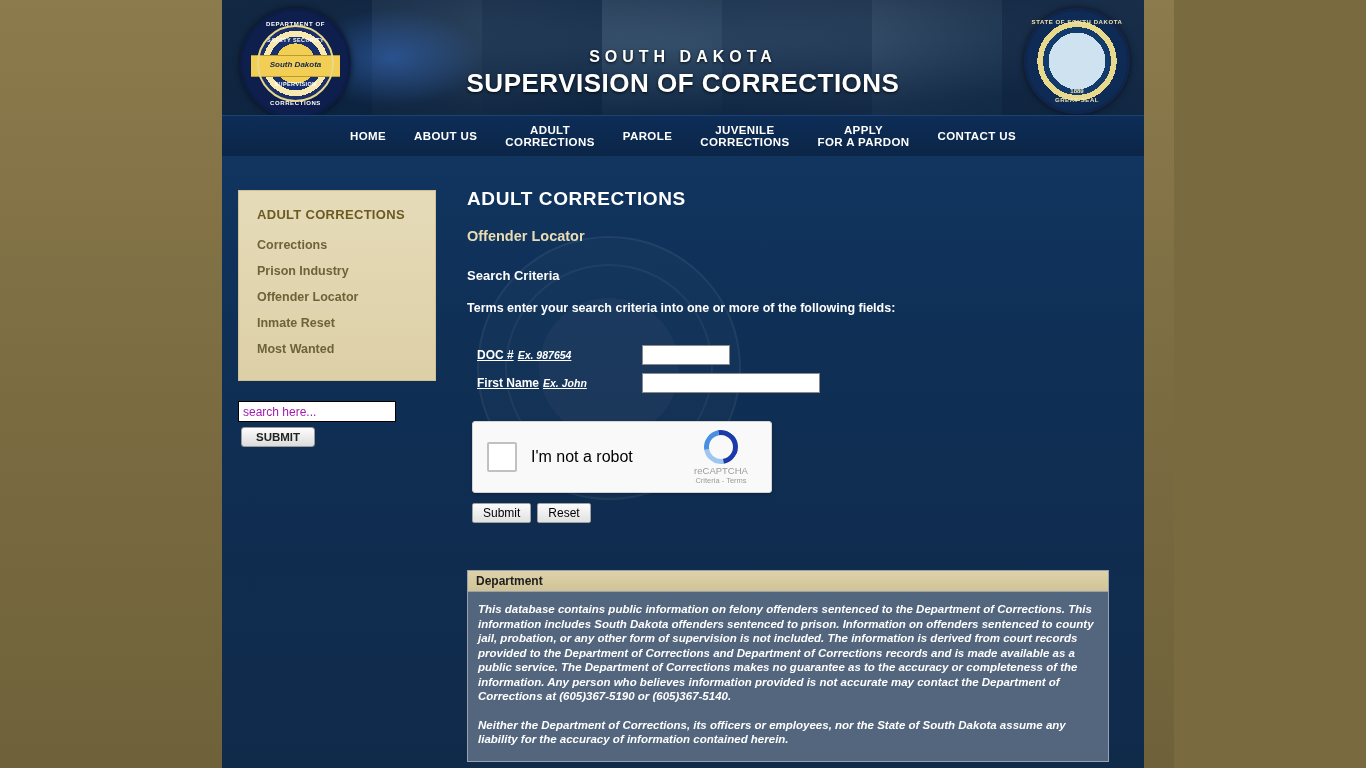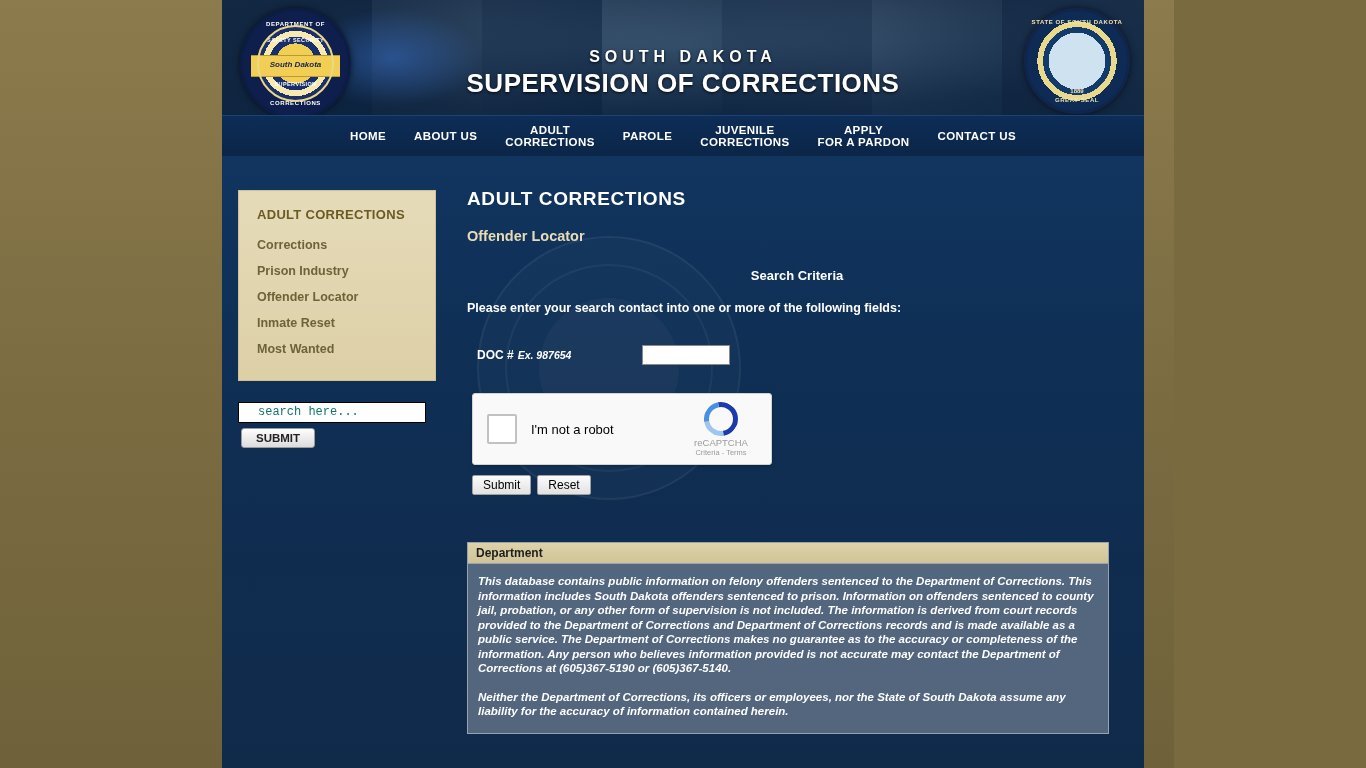--- a/index.html
+++ b/index.html
@@ -255,25 +255,25 @@
     cursor: pointer;
     text-decoration: none;
   }
   .search-wrap {
     margin-top: 20px;
   }
   #search-input {
     width: 148px;
     height: 17px;
     font-size: 12px;
-    font-family: Liberation Mono, monospace;
-    padding: 1px 19px;
+    font-family: Liberation Sans, sans-serif;
+    padding: 1px 4px;
     border: 1px solid #000000;
     background: #ffffff;
-    color: #0f766e;
+    color: #a21caf;
     box-sizing: content-box;
   }
   #search-submit {
     display: block;
     margin-top: 5px;
     margin-left: 3px;
     font-size: 11.5px;
     font-family: "Liberation Sans", sans-serif;
     font-weight: bold;
     color: #222222;
@@ -301,40 +301,40 @@
     color: #e8dcb6;
     font-size: 14.5px;
     font-weight: bold;
     margin: 0 0 24px 0;
   }
   .page-h3 {
     color: #ffffff;
     font-size: 13px;
     font-weight: bold;
     margin: 0 0 18px 0;
-    text-align: center;
   }
   .instruction {
     color: #ffffff;
     font-size: 12.5px;
     font-weight: bold;
     margin: 0 0 30px 0;
   }
   .field-row {
     display: flex;
     align-items: center;
     margin-bottom: 8px;
   }
   .field-label {
     width: 175px;
     padding-left: 10px;
     color: #ffffff;
     font-size: 12px;
     font-weight: bold;
     box-sizing: border-box;
+    text-decoration: underline;
   }
   .field-label .ex {
     font-style: italic;
     font-weight: bold;
     font-size: 10.5px;
     margin-left: 4px;
   }
   .field-input {
     height: 16px;
     border: 1px solid #8a8a8a;
@@ -363,21 +363,21 @@
     width: 26px;
     height: 26px;
     background: #ffffff;
     border: 2px solid #c1c1c1;
     border-radius: 2px;
     margin-left: 14px;
     cursor: pointer;
   }
   .rc-label {
     margin-left: 14px;
-    font-size: 13px;
+    font-size: 16px;
     color: #000000;
   }
   .rc-brand {
     position: absolute;
     right: 10px;
     top: 8px;
     width: 80px;
     text-align: center;
   }
   .rc-logo {
@@ -517,30 +517,36 @@
         <div class="search-wrap">
           <input id="search-input" type="text" value="search here..." style="">
           <button id="search-submit">SUBMIT</button>
         </div>
       </div>
 
       <div id="main">
         <h1 class="page-h1">ADULT CORRECTIONS</h1>
         <h2 class="page-h2">Offender Locator</h2>
         <h3 class="page-h3">Search Criteria</h3>
-        <div class="instruction">Please enter your search contact into one or more of the following fields:</div>
+        <div class="instruction">Terms enter your search criteria into one or more of the following fields:</div>
 
         <div class="field-row">
           <div class="field-label">
             <span>DOC #</span><span class="ex">Ex. 987654</span>
           </div>
           <input class="field-input w-short" type="text" value="" style="">
         </div>
 
 
+        <div class="field-row">
+          <div class="field-label">
+            <span>First Name</span><span class="ex">Ex. John</span>
+          </div>
+          <input class="field-input w-long" type="text" value="" style="">
+        </div>
 
         <div class="recaptcha">
           <div class="rc-check"></div>
           <div class="rc-label">I'm not a robot</div>
           <div class="rc-brand">
             <div class="rc-logo">
                 <div class="ring"></div>
               </div>
             <div class="rc-name">reCAPTCHA</div>
             <div class="rc-terms">Criteria - Terms</div>

